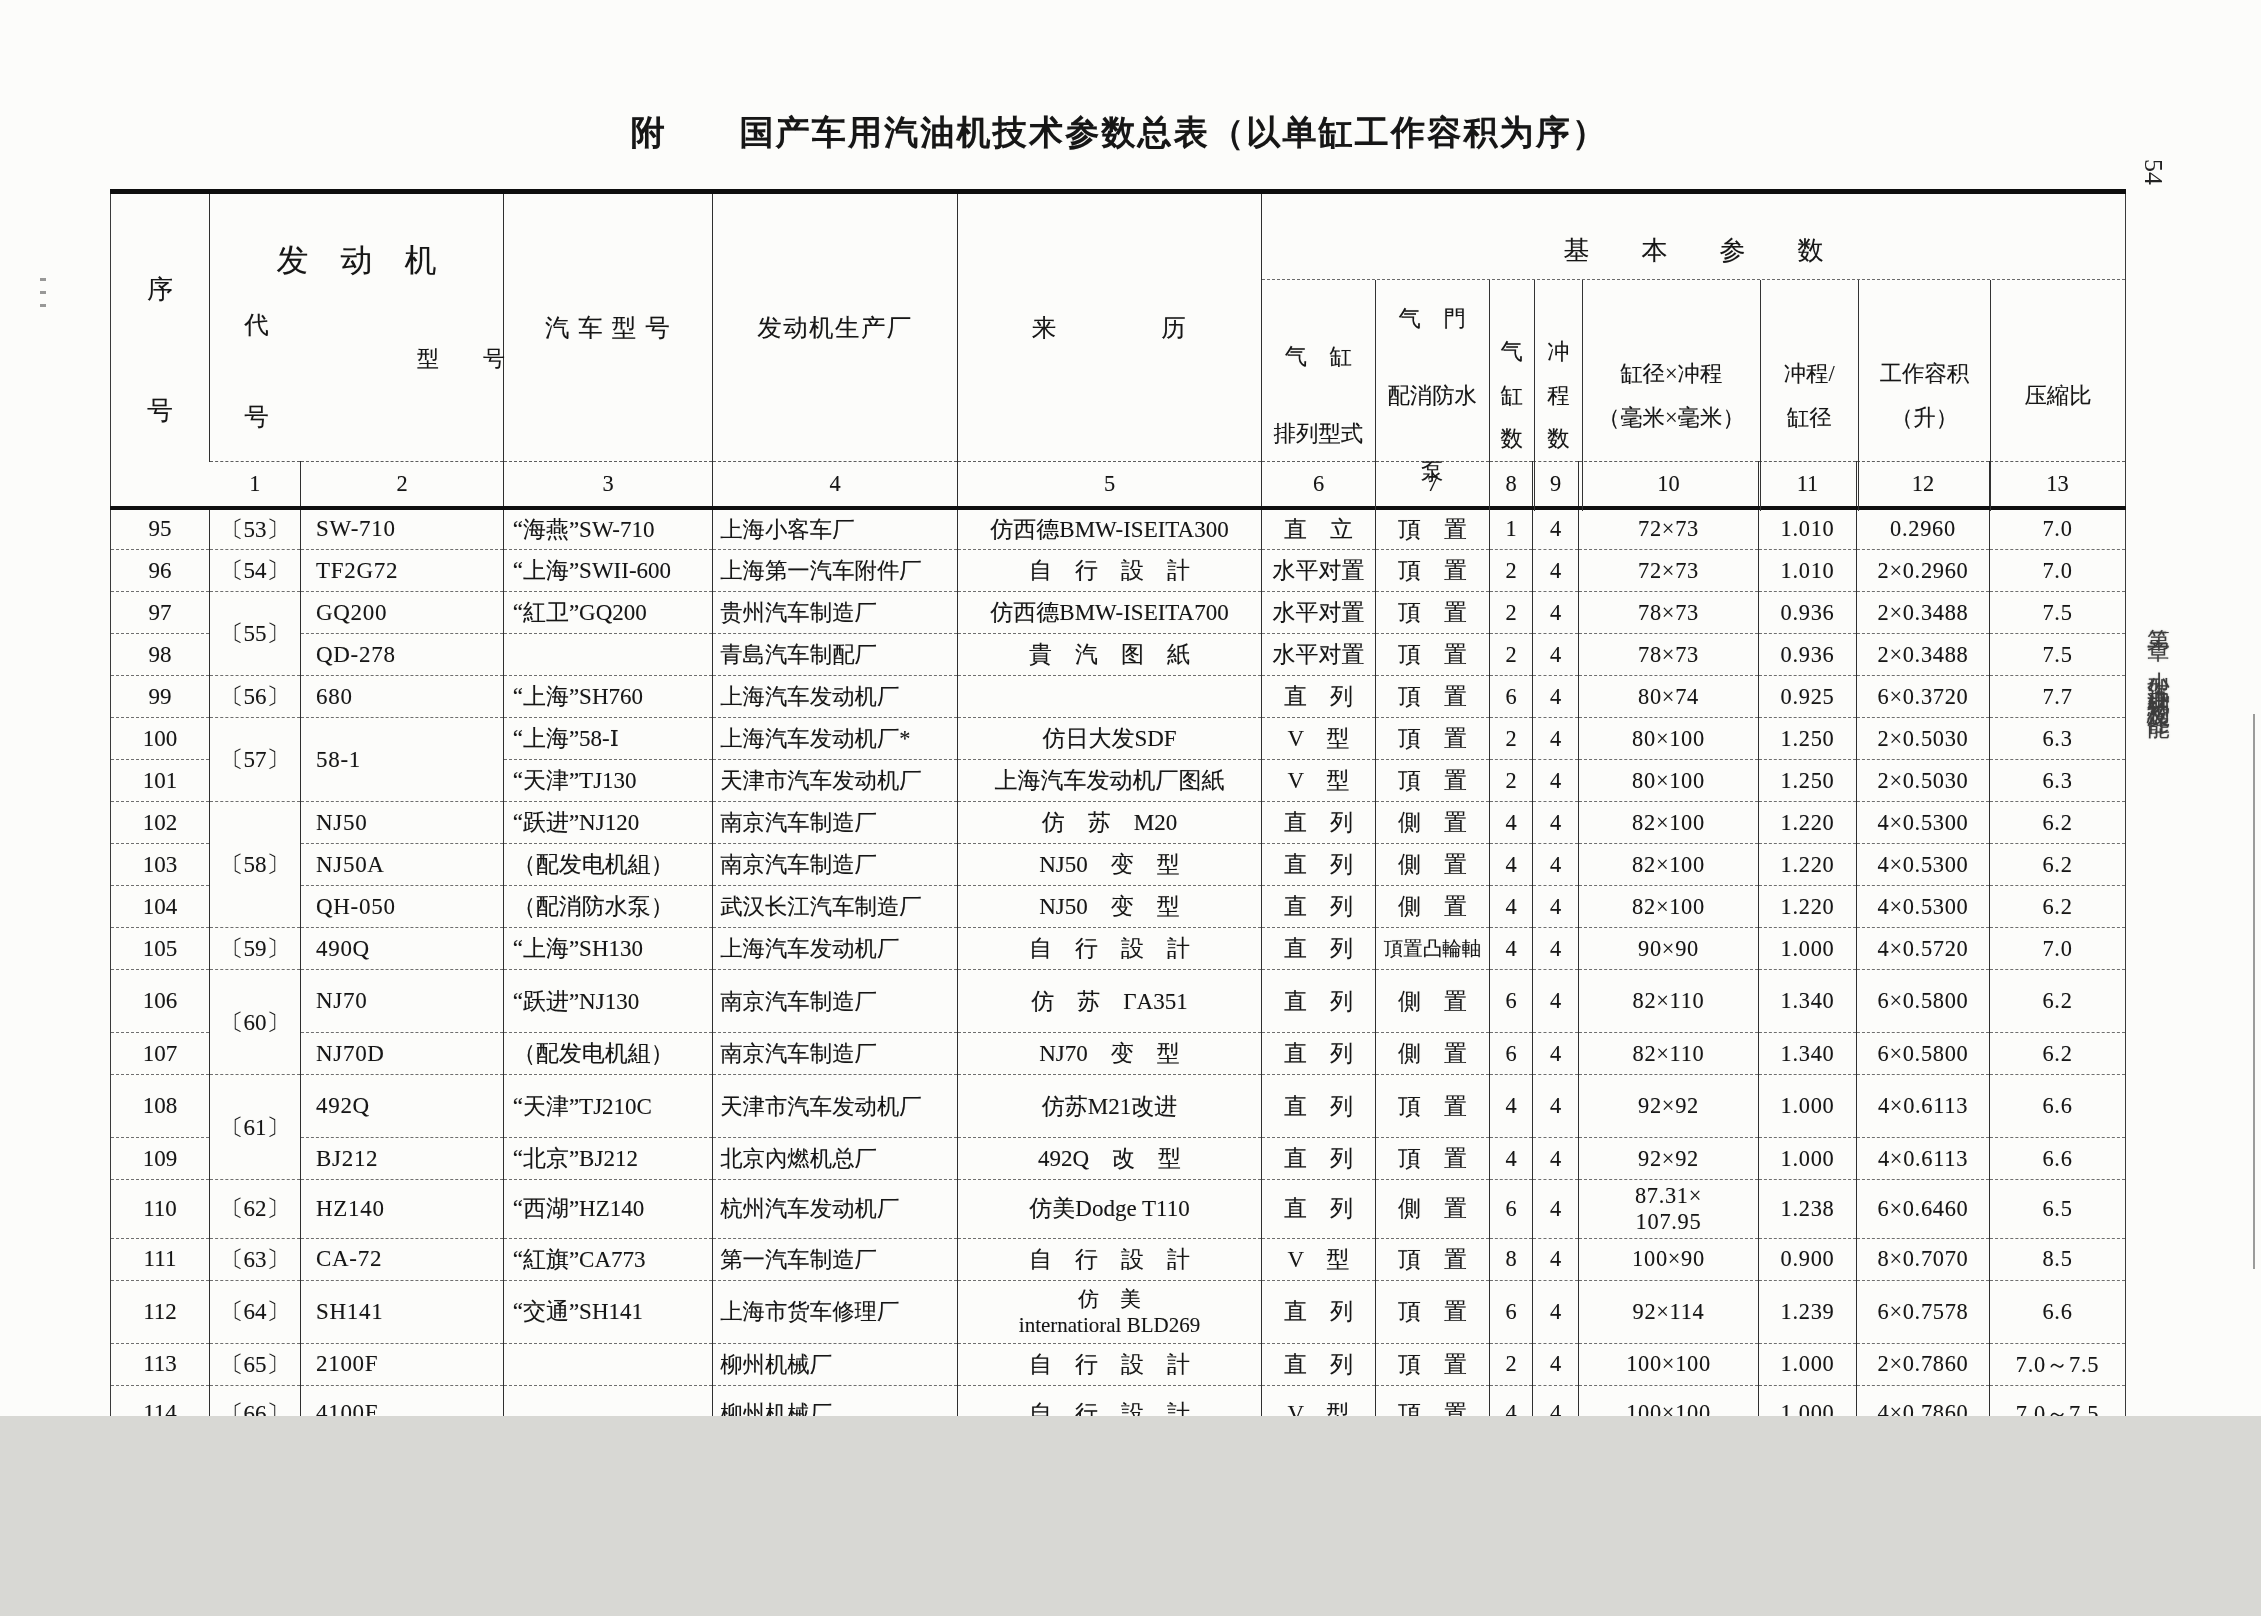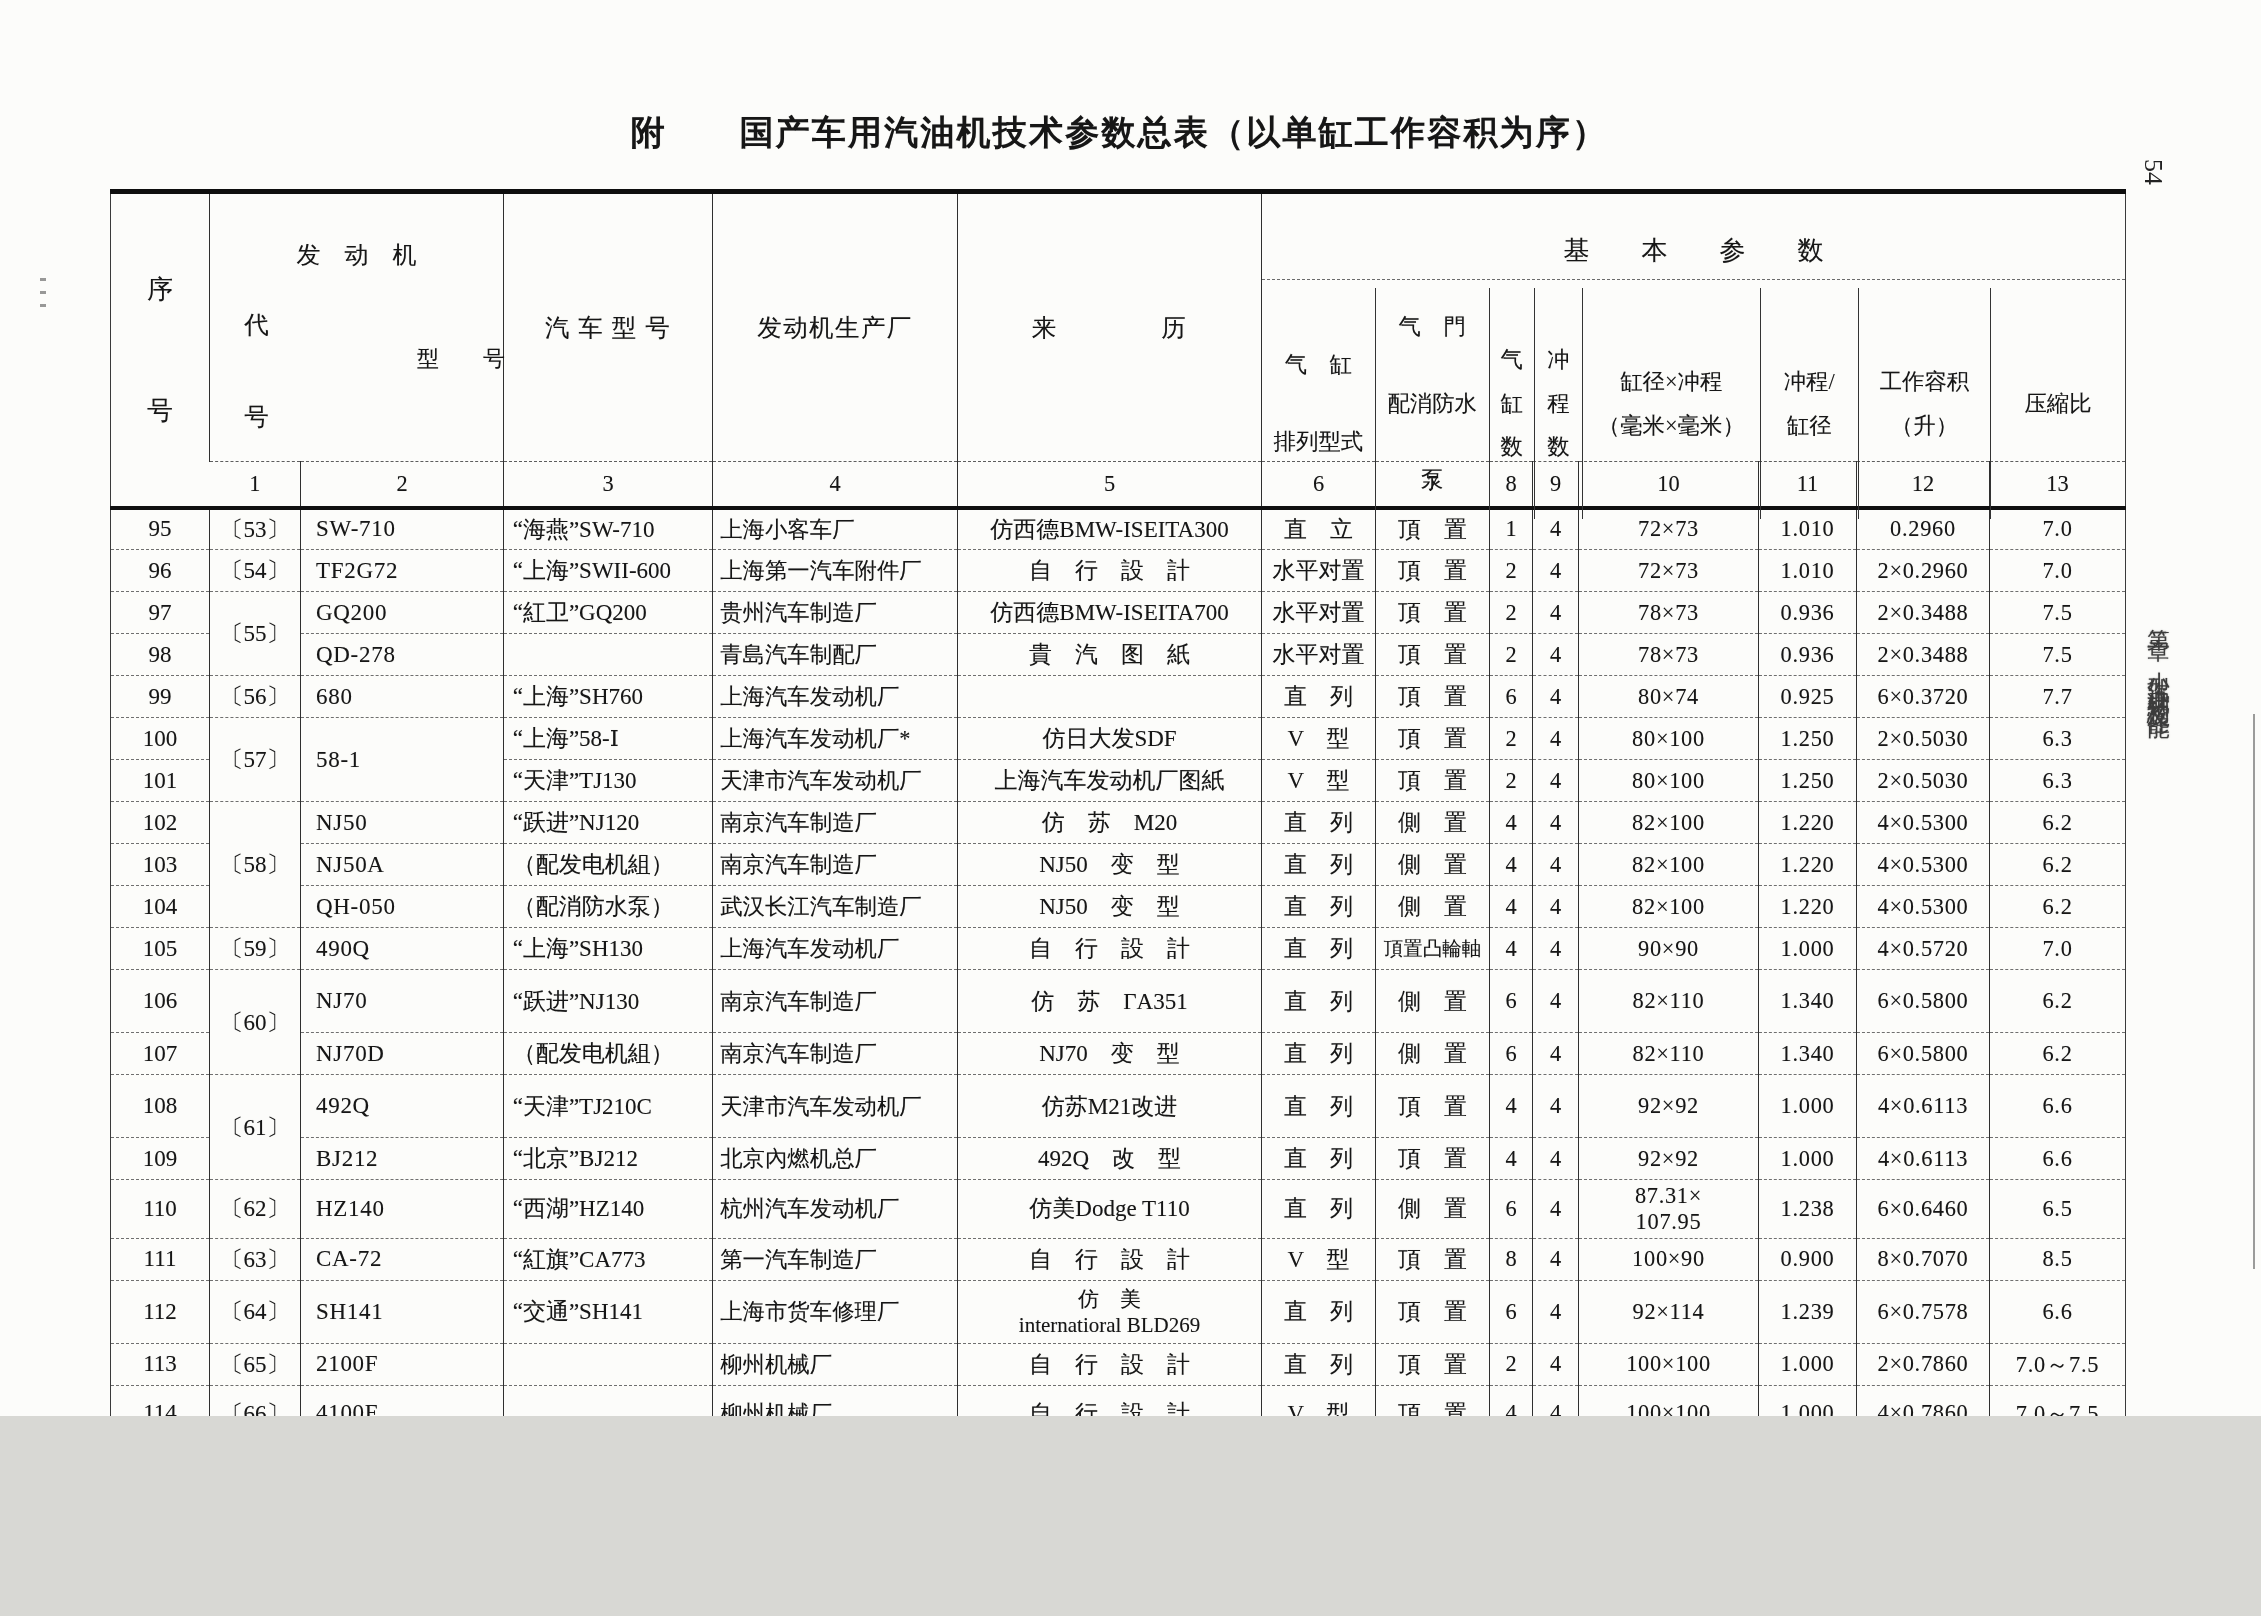--- a/index.html
+++ b/index.html
@@ -30,25 +30,25 @@
   }
   .tbl th{border-left:1.4px solid #2f2f2f;}
   .tbl td{border-left:1.4px solid #2f2f2f;}
   .tbl th:first-child,.tbl td:first-child{border-left:none;}
 
   
   tr.h1 th{height:209px;font-size:24.5px;}
   .c-serial{border-bottom:4.3px solid #101010;}
   .serial-inner{white-space:pre-line;line-height:121px;font-size:26px;text-align:center;}
   .engine-wrap{position:relative;height:209px;}
-  .engine-top{position:absolute;top:16px;left:0;width:100%;text-align:center;font-size:24px;}
+  .engine-top{position:absolute;top:16px;left:0;width:100%;text-align:center;font-size:32px;}
   .engine-code{position:absolute;top:56px;left:0;width:91px;text-align:center;white-space:pre-line;line-height:92px;font-size:24.5px;}
   .engine-model{position:absolute;top:121px;left:91px;width:203px;text-align:right;font-size:22px;font-family:Liberation Serif, serif;}
   .c-plain{text-align:center;font-size:24.5px;letter-spacing:1.4px;}
-  .basic-wrap{display:flex;flex-direction:column;height:209px;gap:8px;}
+  .basic-wrap{display:flex;flex-direction:column;height:209px;}
   .basic-title{height:56px;line-height:56px;text-align:center;font-size:26px;border-bottom:1.4px dashed #6b6b6b;}
   .basic-sub{flex:1;display:flex;align-items:stretch;}
   .basic-sub .bs{
     display:flex;align-items:center;justify-content:center;
     text-align:center;white-space:pre-line;border-left:1.4px solid #333;
     font-size:22.4px;line-height:1.95;padding:1.4px;
   }
   .basic-sub .bs:first-child{border-left:none;}
   .bs.spread{line-height:3.4;}
   tr.h2 th{

